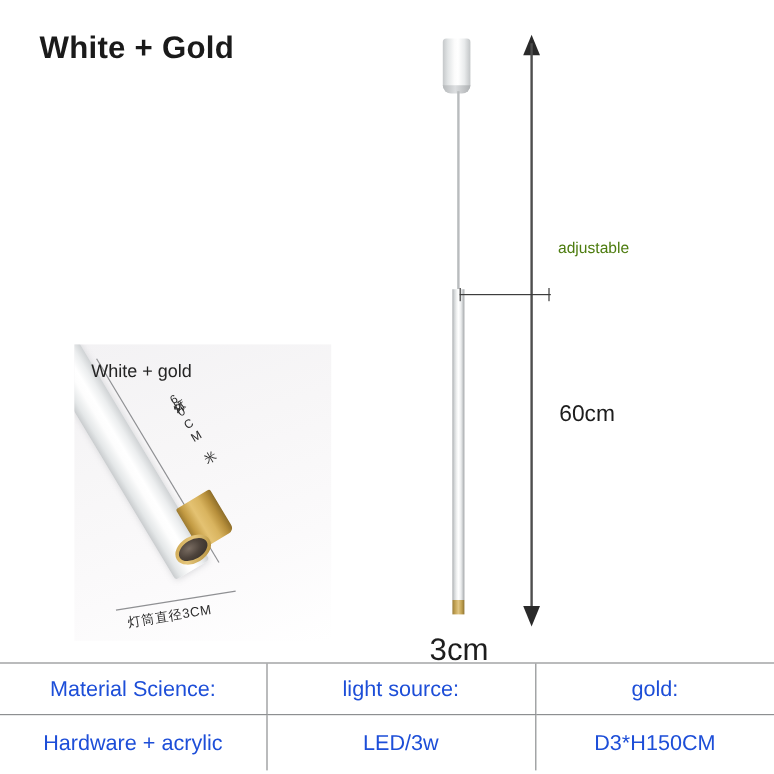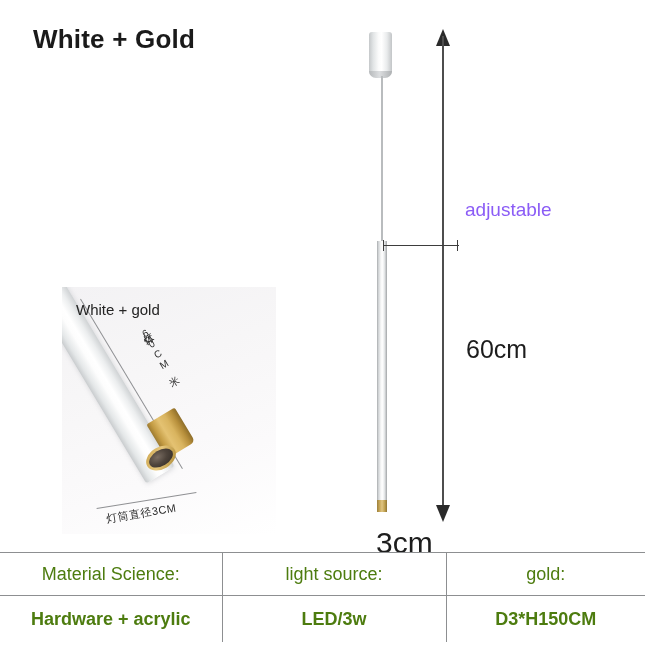--- a/index.html
+++ b/index.html
@@ -261,62 +261,62 @@
     left: 465px;
     top: 166px;
     font-size: 25px;
     color: #1d1d1d;
     white-space: nowrap;
   }
   #label-150-sub {
     position: absolute;
     left: 465px;
     top: 199px;
-    font-size: 19px;
-    color: #8b5cf6;
+    font-size: 13px;
+    color: #4d7c0f;
     white-space: nowrap;
   }
   #label-60 {
     position: absolute;
     left: 466px;
     top: 335px;
-    font-size: 25px;
+    font-size: 19px;
     color: #1d1d1d;
     white-space: nowrap;
   }
   #label-3cm {
     position: absolute;
-    left: 376px;
+    left: 358px;
     top: 526px;
-    font-size: 30px;
+    font-size: 26px;
     color: #1d1d1d;
     white-space: nowrap;
   }
 
   
   #spec-table {
     position: absolute;
     left: 0;
     top: 553px;
     width: 645px;
     border-collapse: collapse;
     table-layout: fixed;
   }
   #spec-table td {
     text-align: center;
-    color: #4d7c0f;
+    color: #1d4ed8;
     font-size: 18px;
     border-right: 1.4px solid #8d8f91;
     border-bottom: 1.4px solid #8d8f91;
     padding: 0;
   }
   #spec-table tr.header-row td { height: 42px; }
   #spec-table tr.value-row td  { height: 46px; }
   #spec-table td.last { border-right: none; }
-  #spec-table tr.value-row td { border-bottom: none; font-weight: bold; }
+  #spec-table tr.value-row td { border-bottom: none; }
   #spec-table-top-rule {
     position: absolute;
     left: 0;
     top: 552px;
     width: 645px;
     height: 1.4px;
     background: #8d8f91;
   }
   .col-a { width: 222px; }
   .col-b { width: 224px; }

